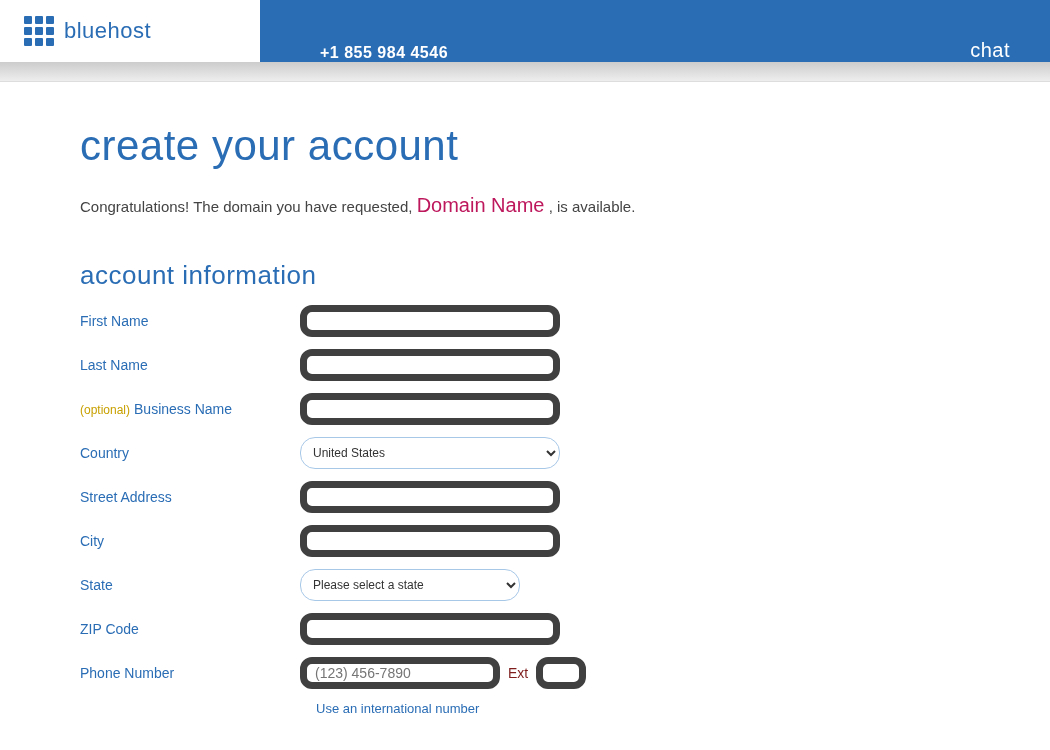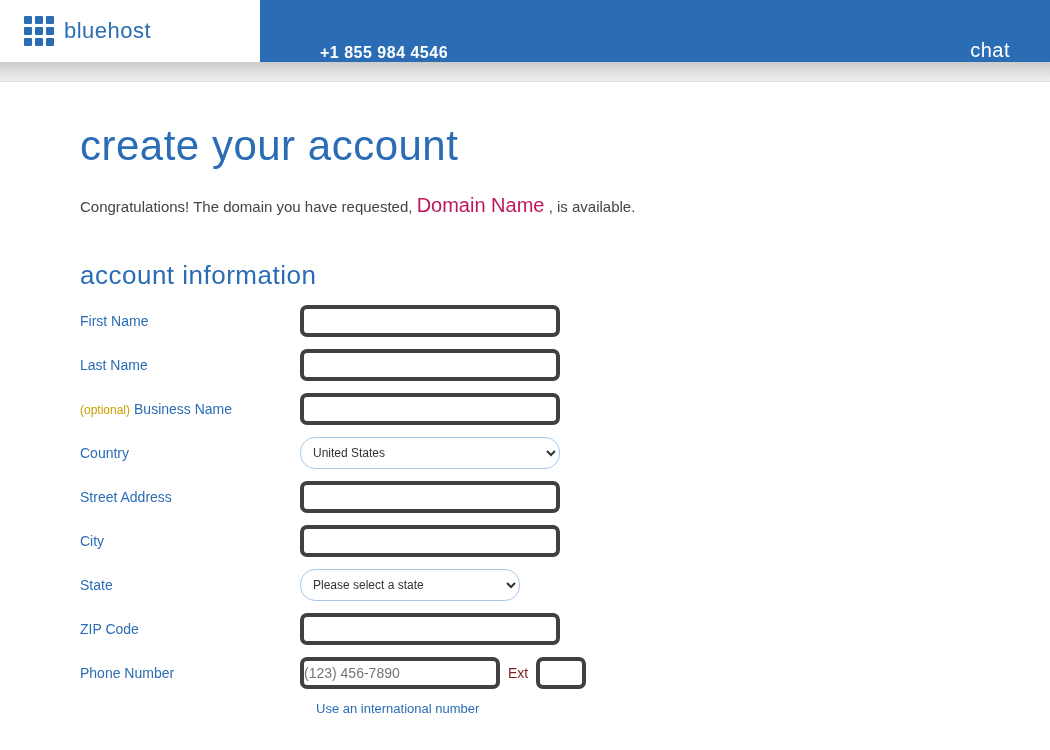--- a/index.html
+++ b/index.html
@@ -119,24 +119,24 @@
       color: #2a6db5;
       font-weight: 400;
     }
     .form-label .optional-tag {
       color: #c8a000;
       font-size: 12px;
       font-weight: 300;
       margin-right: 4px;
     }
     .form-input {
-      border: 4px solid #404040;
-      border-radius: 7px;
+      border: 7px solid #404040;
+      border-radius: 12px;
       height: 32px;
-      padding: 0 0;
+      padding: 0 8px;
       font-size: 14px;
       color: #333;
       outline: none;
       width: 260px;
     }
     .form-select {
       border: 1px solid #a8c8e8;
       border-radius: 15px;
       height: 32px;
       padding: 0 8px;

